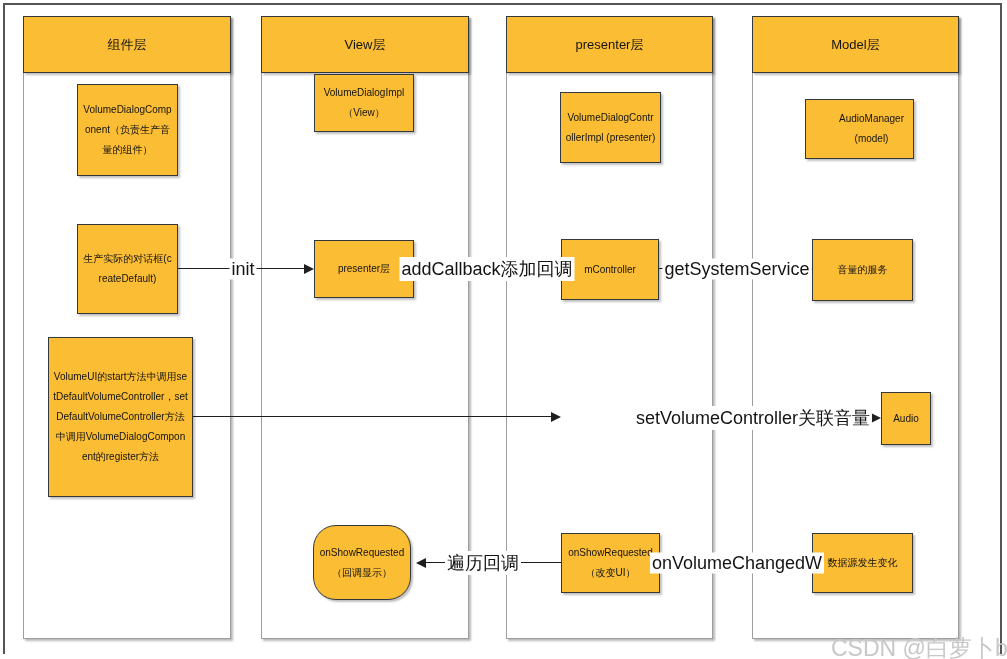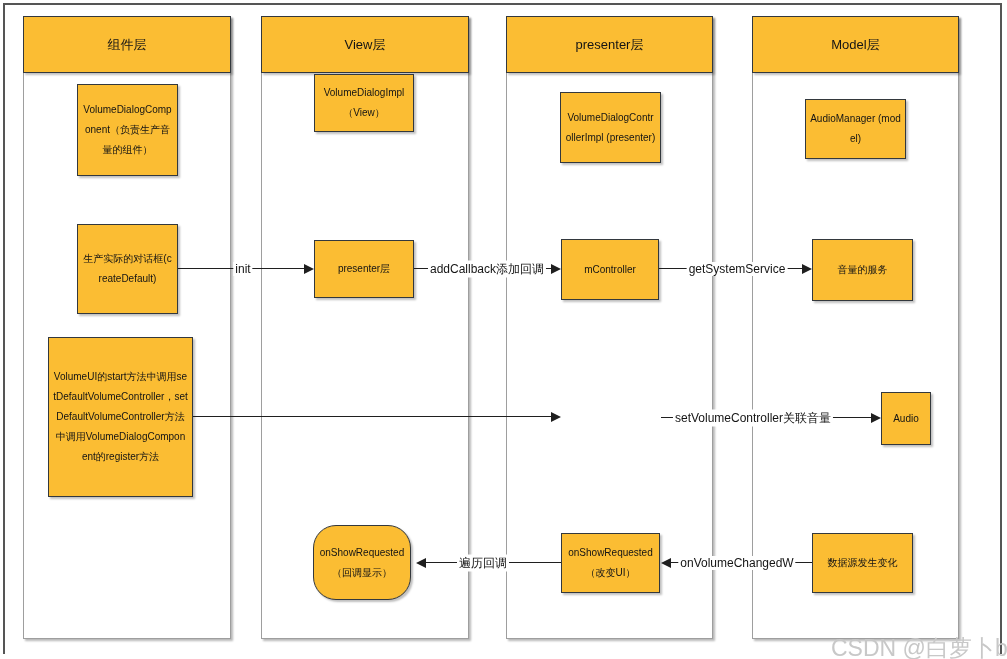--- a/index.html
+++ b/index.html
@@ -83,21 +83,21 @@
     border-bottom: 5px solid transparent;
     z-index: 3;
   }
   .arrow-head.point-right { border-left: 10px solid var(--arrow); }
   .arrow-head.point-left  { border-right: 10px solid var(--arrow); }
   .edge-label {
     position: absolute;
     transform: translate(-50%, -50%);
     background: #ffffff;
     padding: 0 2px;
-    font-size: 12px;
+    font-size: 18px;
     white-space: nowrap;
     z-index: 4;
   }
   .watermark {
     position: absolute;
     left: 831px;
     top: 633px;
     font-size: 23px;
     color: var(--watermark);
     white-space: nowrap;
@@ -137,21 +137,21 @@
   <div class="node" style="left:48px;top:337px;width:145px;height:160px;">VolumeUI的start方法中调用setDefaultVolumeController，setDefaultVolumeController方法中调用VolumeDialogComponent的register方法</div>
 
   <div class="node" style="left:314px;top:74px;width:100px;height:58px;">VolumeDialogImpl（View）</div>
   <div class="node" style="left:314px;top:240px;width:100px;height:58px;">presenter层</div>
   <div class="node" style="left:313px;top:525px;width:98px;height:75px;border-radius:23px;">onShowRequested（回调显示）</div>
 
   <div class="node" style="left:560px;top:92px;width:101px;height:71px;">VolumeDialogControllerImpl (presenter)</div>
   <div class="node" style="left:561px;top:239px;width:98px;height:61px;">mController</div>
   <div class="node" style="left:561px;top:533px;width:99px;height:60px;">onShowRequested（改变UI）</div>
 
-  <div class="node" style="left:805px;top:99px;width:101px;height:60px;">AudioManager (model)</div>
+  <div class="node" style="left:805px;top:99px;width:109px;height:60px;padding-left:28px;">AudioManager (model)</div>
   <div class="node" style="left:812px;top:239px;width:101px;height:62px;">音量的服务</div>
   <div class="node" style="left:881px;top:392px;width:50px;height:53px;">Audio</div>
   <div class="node" style="left:812px;top:533px;width:101px;height:60px;">数据源发生变化</div>
 
   <div class="edge-line" style="left:178px;top:268px;width:128px;"></div>
   <div class="arrow-head point-right" style="left:304px;top:264px;"></div>
   <span class="edge-label" style="left:243px;top:269px;">init</span>
 
   <div class="edge-line" style="left:414px;top:268px;width:139px;"></div>
   <div class="arrow-head point-right" style="left:551px;top:264px;"></div>

